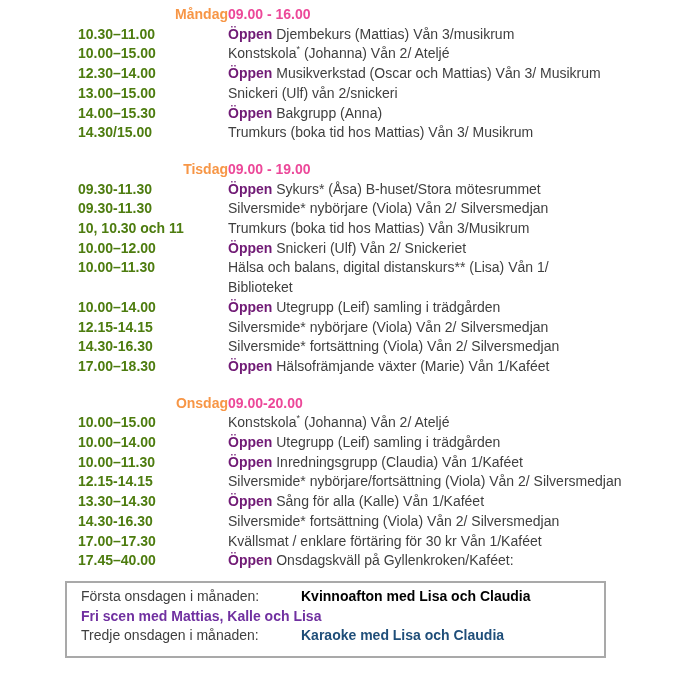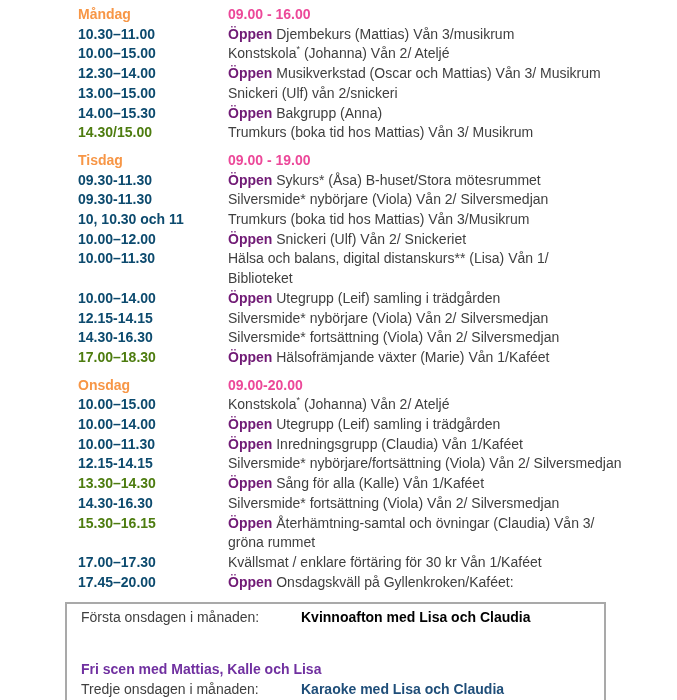--- a/index.html
+++ b/index.html
@@ -13,34 +13,35 @@
     height: 700px;
     box-sizing: border-box;
     overflow: hidden;
     padding: 5px 0 0 78px;
     font-family: "Liberation Sans", sans-serif;
     font-size: 14px;
     line-height: 19.7px;
     color: #3f3f3f;
     background: #ffffff;
   }
-  .section + .section { margin-top: 8px; }
+  .section + .section { margin-top: 17px; }
   .row { display: flex; align-items: flex-start; }
   .col-time {
     width: 150px;
     flex: 0 0 150px;
     font-weight: 700;
-    color: #0c4a6e;
+    color: #4d7c0f;
   }
   .col-time.strong { color: #4d7c0f; }
   .day-name {
     width: 150px;
     flex: 0 0 150px;
     font-weight: 700;
     color: #F79646;
+    text-align: right;
   }
   .day-hours {
     font-weight: 700;
     color: #ec4899;
   }
   .content {
     white-space: pre-line;
     color: #3f3f3f;
     max-width: 440px;
   }
@@ -195,46 +196,41 @@
     <div class="col-time strong">13.30–14.30</div>
     <div class="content"><span class="open">Öppen </span><span>Sång för alla (Kalle) Vån 1/Kaféet</span></div>
   </div>
 
   <div class="row">
     <div class="col-time">14.30-16.30</div>
     <div class="content"><span>Silversmide* fortsättning (Viola) Vån 2/ Silversmedjan</span></div>
   </div>
 
 
-  <div class="row">
-    <div class="col-time strong">15.30–16.15</div>
-    <div class="content"><span class="open">Öppen </span><span>Återhämtning-samtal och övningar (Claudia) Vån 3/
-gröna rummet</span></div>
-  </div>
 
   <div class="row">
     <div class="col-time">17.00–17.30</div>
     <div class="content"><span>Kvällsmat / enklare förtäring för 30 kr Vån 1/Kaféet</span></div>
   </div>
 
   <div class="row">
-    <div class="col-time">17.45–20.00</div>
+    <div class="col-time">17.45–40.00</div>
     <div class="content"><span class="open">Öppen </span><span>Onsdagskväll på Gyllenkroken/Kaféet:</span></div>
   </div>
 </div>
   </div>
 </div>
   <div class="footer-box">
   <div class="fb-row">
     <div class="fb-label">Första onsdagen i månaden:</div>
     <div class="fb-value" style="color: #000000;">Kvinnoafton med Lisa och Claudia</div>
   </div>
 
   <div class="fb-row">
-    <div class="fb-value" style="color: rgb(112, 48, 160); margin-top: 32px;">Fri scen med Mattias, Kalle och Lisa</div>
+    <div class="fb-value" style="color: rgb(112, 48, 160);">Fri scen med Mattias, Kalle och Lisa</div>
   </div>
 
   <div class="fb-row">
     <div class="fb-label">Tredje onsdagen i månaden:</div>
     <div class="fb-value" style="color: rgb(31, 78, 121);">Karaoke med Lisa och Claudia</div>
   </div>
 </div>
 </div>
 
 </body></html>

